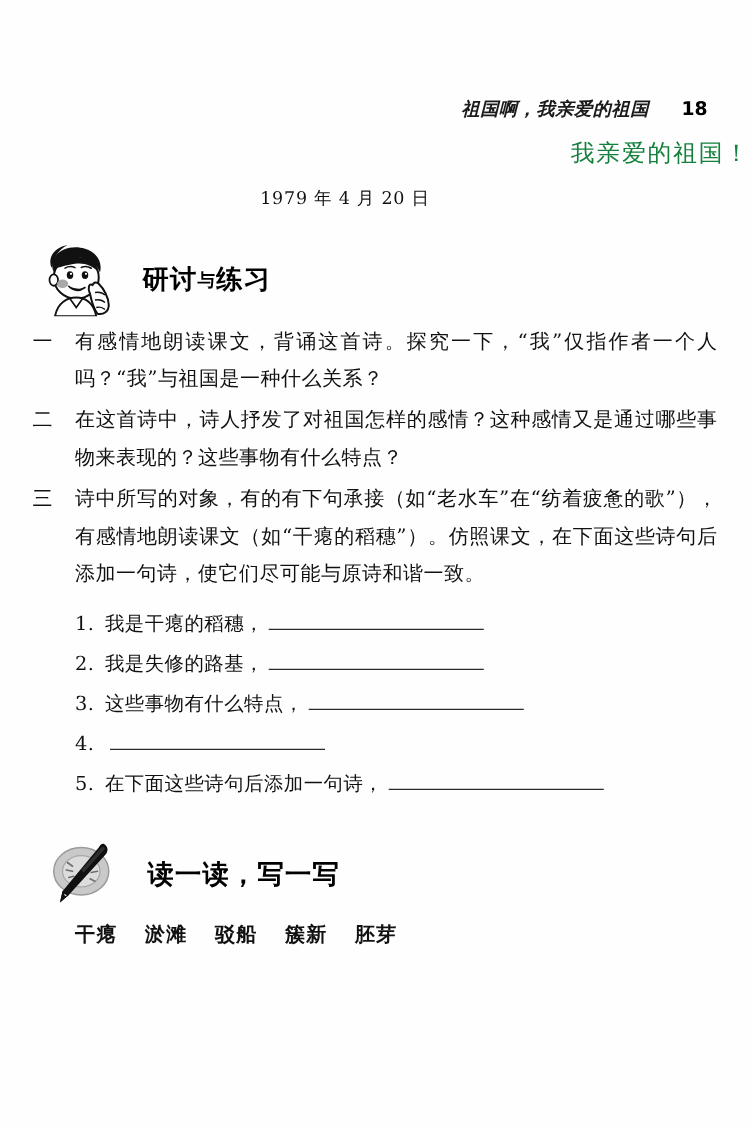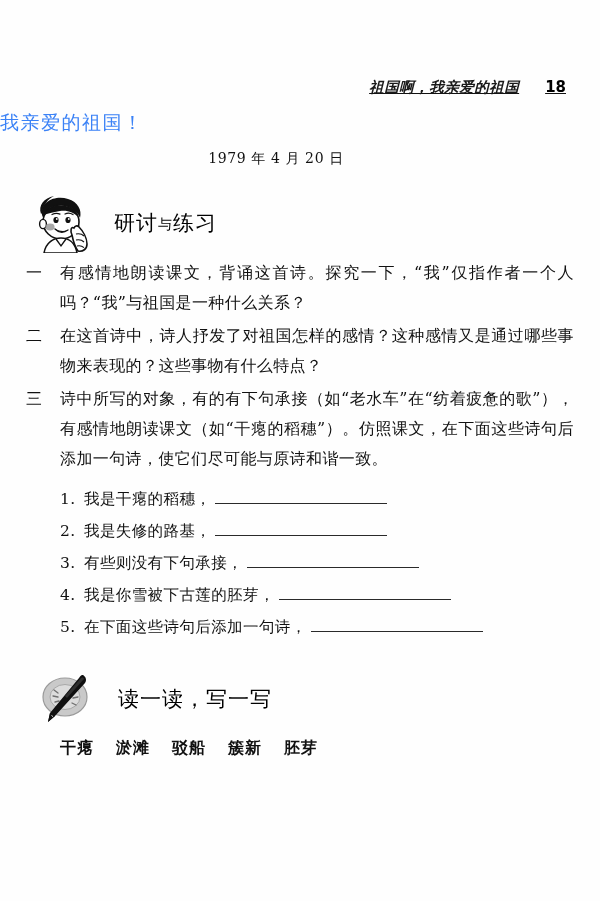--- a/index.html
+++ b/index.html
@@ -28,21 +28,20 @@
     position: absolute;
     top: 78px;
     left: 0;
     width: 600px;
     height: 26px;
     padding-right: 34px;
     box-sizing: border-box;
     display: flex;
     justify-content: flex-end;
     align-items: baseline;
-    text-decoration: underline;
   }
   .header-title {
     font-family: "DejaVu Serif", "Liberation Serif", serif;
     font-size: 14.5px;
     font-style: italic;
     font-weight: 600;
     letter-spacing: 0.5px;
     color: #1a1a1a;
   }
   .header-pageno {
@@ -52,24 +51,24 @@
     margin-left: 26px;
     color: #000;
   }
 
   
   .poem-last-line {
     position: absolute;
     top: 110px;
     left: 0;
     width: 600px;
-    text-align: left;
+    text-align: right;
     font-size: 19px;
     letter-spacing: 1.5px;
-    color: #3b82f6;
+    color: #15803d;
   }
   .poem-date {
     position: absolute;
     top: 150px;
     left: 0;
     width: 600px;
     padding-right: 48px;
     box-sizing: border-box;
     text-align: center;
     font-size: 14px;
@@ -86,21 +85,21 @@
   }
   .section-head .icon-wrap {
     width: 66px;
     height: 60px;
     position: relative;
     flex: 0 0 auto;
   }
   .section-title {
     font-family: "DejaVu Sans", "Liberation Sans", sans-serif;
     font-size: 21px;
-    font-weight: normal;
+    font-weight: bold;
     letter-spacing: 1px;
     color: #000;
     margin-left: 18px;
     white-space: nowrap;
   }
   .section-title .small {
     font-size: 14px;
     vertical-align: 1px;
   }
 
@@ -254,26 +253,25 @@
       <span class="fill-text">我是干瘪的稻穗，</span>
       <span class="fill-blank"></span>
     </div>
     <div class="fill-item">
       <span class="fill-num">2.</span>
       <span class="fill-text">我是失修的路基，</span>
       <span class="fill-blank"></span>
     </div>
     <div class="fill-item">
       <span class="fill-num">3.</span>
-      <span class="fill-text">有些则没有下句承接，</span>
+      <span class="fill-text">这些事物有什么特点，</span>
       <span class="fill-blank"></span>
     </div>
     <div class="fill-item">
       <span class="fill-num">4.</span>
-      <span class="fill-text">我是你雪被下古莲的胚芽，</span>
       <span class="fill-blank"></span>
     </div>
     <div class="fill-item">
       <span class="fill-num">5.</span>
       <span class="fill-text">在下面这些诗句后添加一句诗，</span>
       <span class="fill-blank"></span>
     </div>
   </div>
 
   <div class="section-head" id="head-readwrite">

